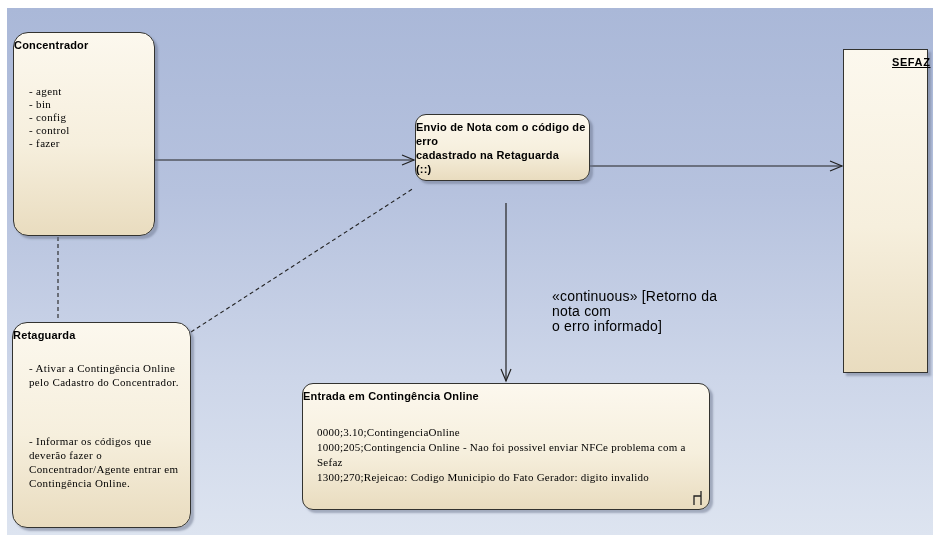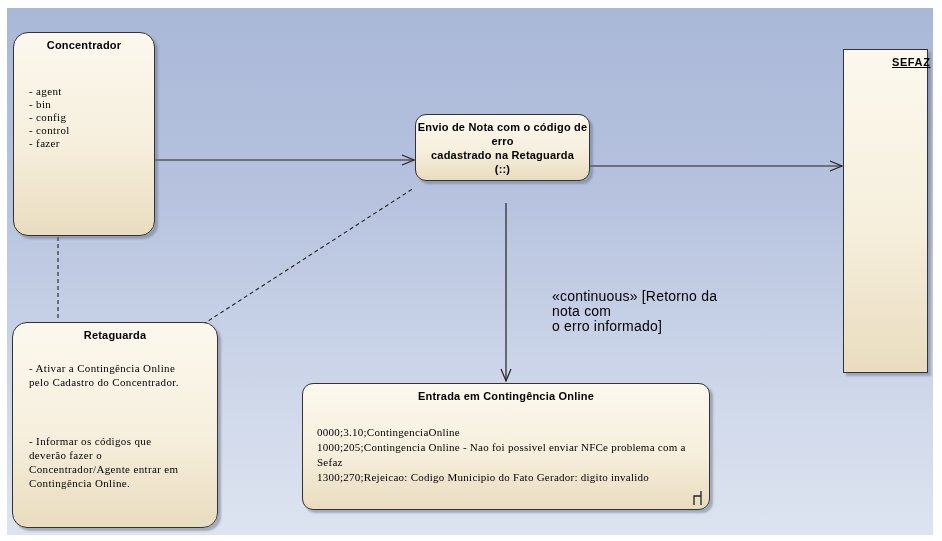--- a/index.html
+++ b/index.html
@@ -27,21 +27,20 @@
     pointer-events: none;
   }
   .node {
     position: absolute;
     background: linear-gradient(to bottom, #fcf8ee 0%, #f6efdd 55%, #e9dcbf 100%);
     border: 1px solid #333330;
     box-shadow: 3px 3px 2px rgba(105,115,140,0.50);
     color: #000;
   }
   .node .title {
-    text-align: center;
     font-weight: bold;
     font-size: 11px;
     padding-top: 6px;
     letter-spacing: 0.2px;
   }
   .rounded-lg { border-radius: 15px; }
   .rounded-md { border-radius: 11px; }
   .body-text {
     position: absolute;
     font-size: 11px;
@@ -52,21 +51,21 @@
   
   #node-concentrador { left: 13px; top: 32px; width: 142px; height: 204px; }
   #concentrador-items { left: 15px; top: 52px; line-height: 13px; }
   
   #node-envio { left: 415px; top: 114px; width: 175px; height: 67px; }
   #node-envio .title { line-height: 14px; padding-top: 5px; }
   
   #node-sefaz { left: 843px; top: 49px; width: 85px; height: 324px; padding-left: 48px; }
   #node-sefaz .title { text-decoration: underline; letter-spacing: 0.6px; }
   
-  #node-retaguarda { left: 12px; top: 322px; width: 206px; height: 206px; }
+  #node-retaguarda { left: 12px; top: 322px; width: 179px; height: 206px; }
   #retaguarda-note1 { left: 16px; top: 38px; width: 158px; line-height: 14px; }
   #retaguarda-note2 { left: 16px; top: 111px; width: 158px; line-height: 14px; }
   
   #node-entrada { left: 302px; top: 383px; width: 408px; height: 127px; }
   #entrada-codes { left: 14px; top: 41px; line-height: 15px; letter-spacing: 0.25px; }
   #composite-icon { position: absolute; right: 4px; bottom: 3px; }
   
   #label-continuous {
     position: absolute;
     left: 552px; top: 289px;

